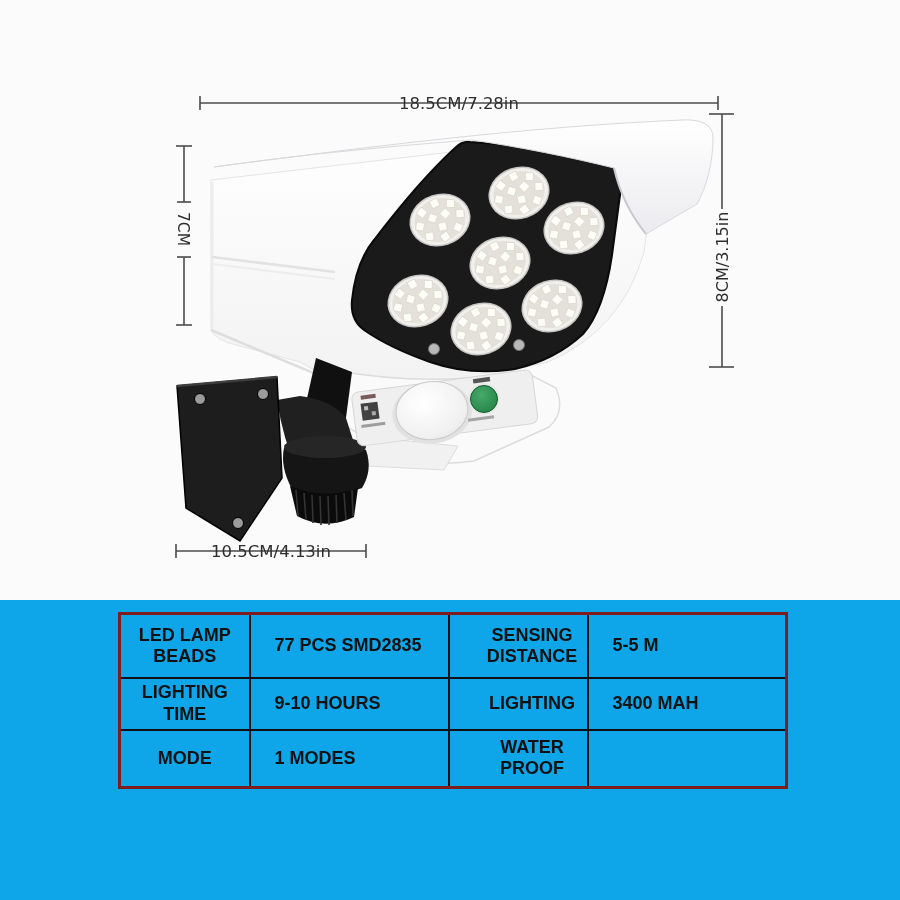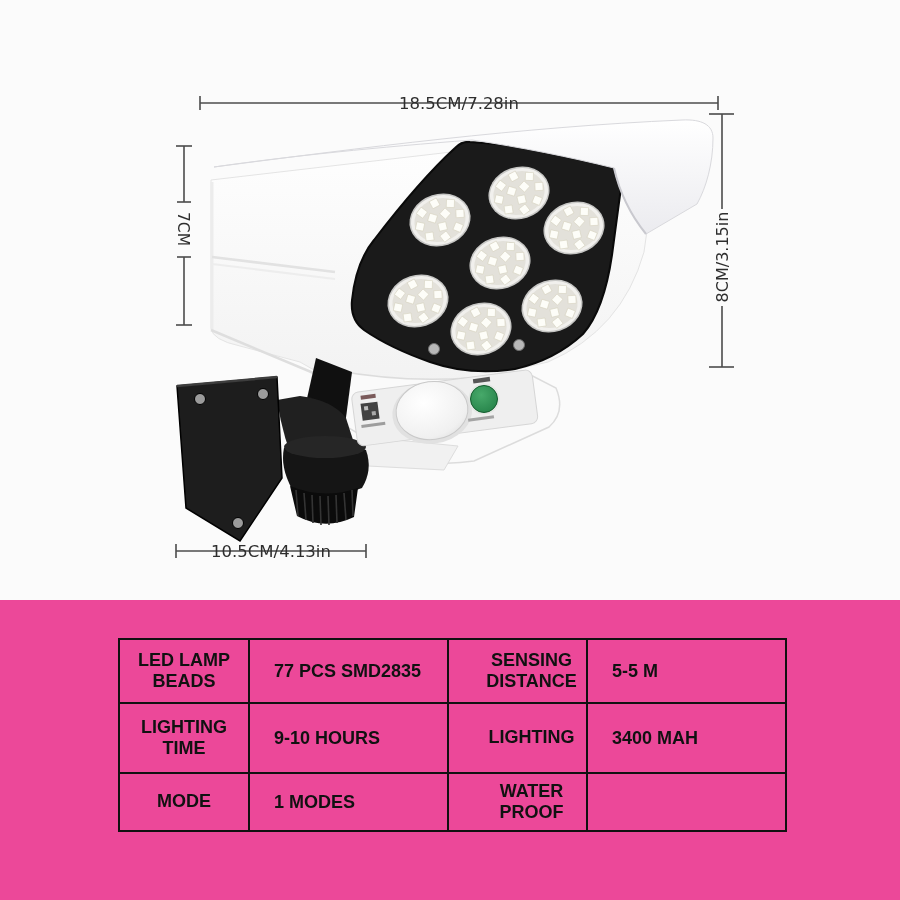--- a/index.html
+++ b/index.html
@@ -1,40 +1,40 @@
 <!DOCTYPE html>
 <html><head>
 <meta charset="utf-8">
 <style>
   html,body{margin:0;padding:0;background:#ffffff;}
   .canvas{
     position:relative;width:900px;height:900px;overflow:hidden;
-    background:#ec4899;font-family:"Liberation Sans",sans-serif;
+    background:#0ea5e9;font-family:"Liberation Sans",sans-serif;
   }
   svg text.dim{
     font-family:"DejaVu Sans",sans-serif;
     fill:#2e2e2e;
   }
   .spec-table{
-    position:absolute;left:118px;top:638px;width:669px;
+    position:absolute;left:118px;top:612px;width:669px;
     border-collapse:collapse;table-layout:fixed;
-    border:1px solid #7f1d1d;
+    border:3px solid #7f1d1d;
     font-family:"Liberation Sans",sans-serif;
     color:#111;
   }
   .spec-table td{
     border:2px solid #111;
     font-size:18px;font-weight:bold;
     overflow:hidden;
   }
   .spec-table td.lbl{text-align:center;vertical-align:middle;line-height:1.18;}
   .spec-table td.lbl span{display:inline-block;max-width:106px;}
   .spec-table td.lbl.narrow span{max-width:102px;margin-left:28px;}
   .spec-table td.val{text-align:left;vertical-align:middle;padding-left:24px;}
-  tr.r1{height:64px;} tr.r2{height:70px;} tr.r3{height:74px;} tr.r4{height:58px;}
+  tr.r1{height:64px;} tr.r2{height:52px;} tr.r3{height:74px;} tr.r4{height:58px;}
   .led{fill:#fdfdf8;stroke:#d6d2c0;stroke-width:0.6;}
 </style>
 </head>
 <body>
 
 <div class="canvas">
 
   <svg width="900" height="600" viewBox="0 0 900 600">
     <defs>
       <linearGradient id="hoodGrad" x1="0" y1="0" x2="0" y2="1">

